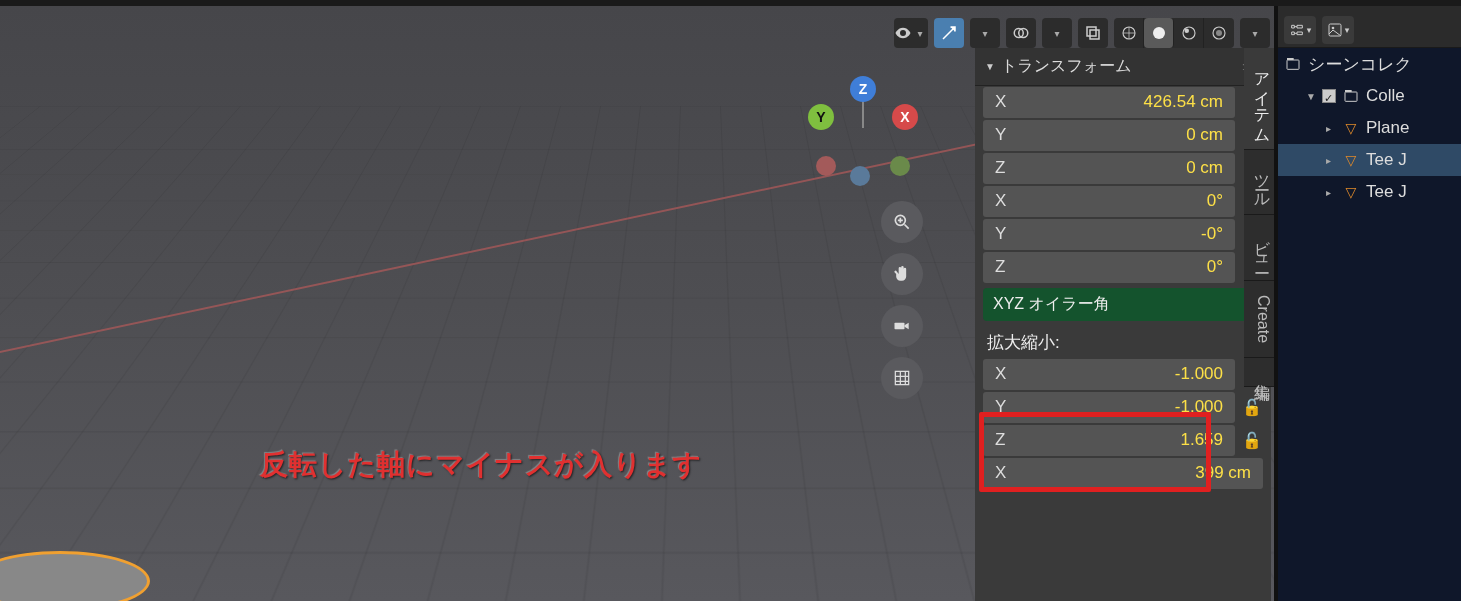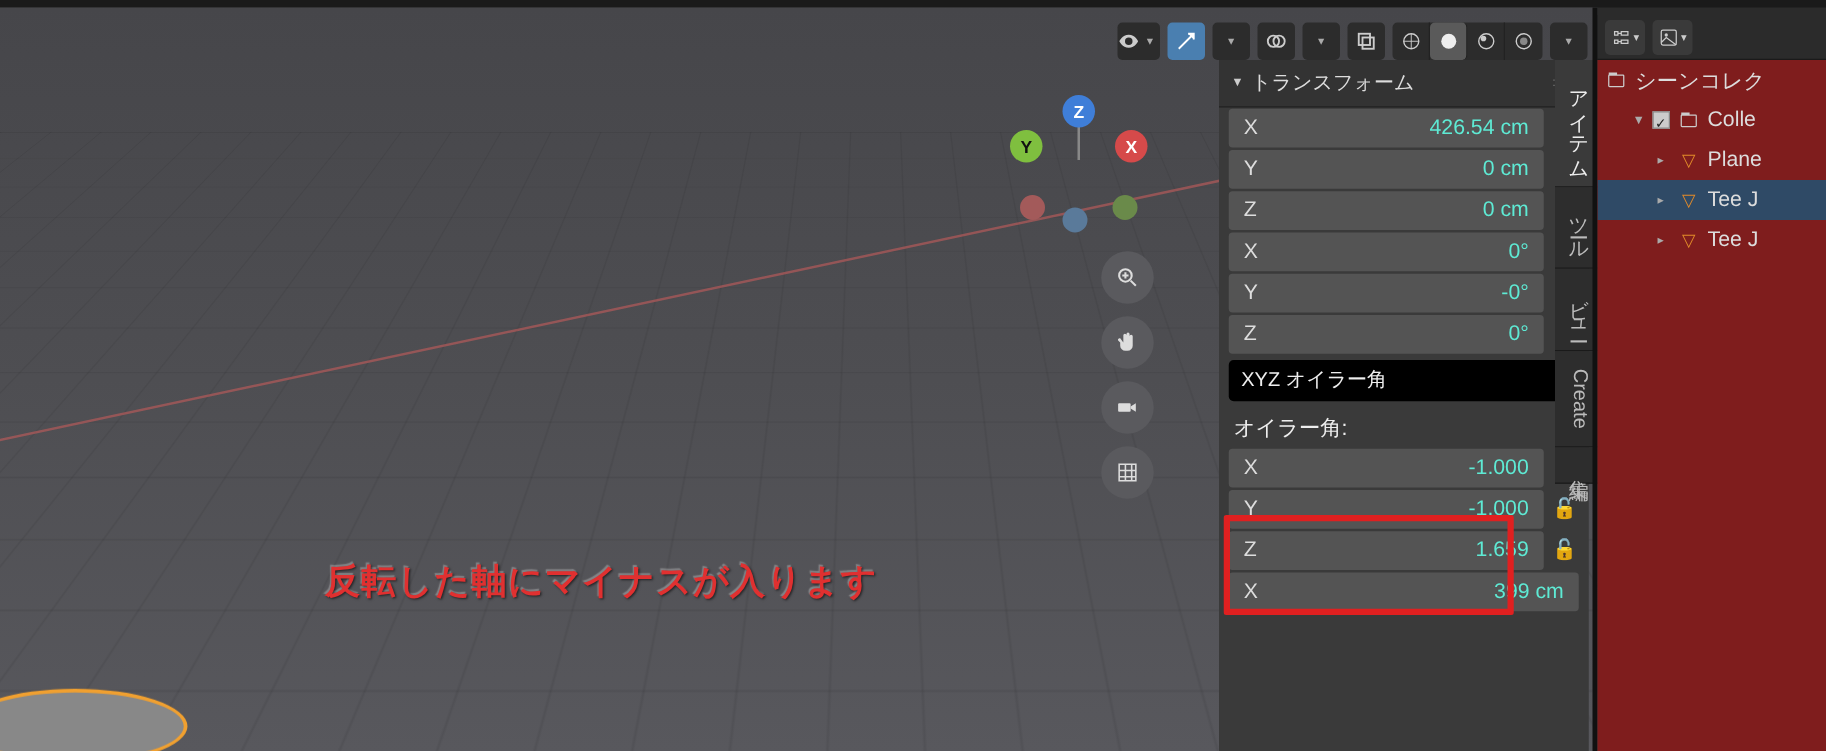--- a/index.html
+++ b/index.html
@@ -89,24 +89,24 @@
   }
   .npanel .header .tri { font-size:10px; color:#ccc; }
   .npanel .header .grip { margin-left:auto; letter-spacing:2px; color:#777; font-size:10px; }
   .npanel .section-label { padding:6px 12px 4px; color:#eee; font-size:17px;}
   .prop-row { display:flex; align-items:center; height:32px; margin:0 8px 1px; gap:6px;}
   .prop-field {
     flex:1; background:#545454; border-radius:3px; display:flex; align-items:center; padding:0 12px;
     color:#eee; font-size:17px; height:31px;
   }
   .prop-field .ax { width:20px; color:#ddd;}
-  .prop-field .val { margin-left:auto; color:#5eead4;}
+  .prop-field .val { margin-left:auto; color:#fde047;}
   .lock { width:22px; color:#888; text-align:center; font-size:16px; cursor:pointer;}
   .euler {
-    margin:4px 8px; width:calc(100% - 16px); background:#000000; border-radius:4px;
+    margin:4px 8px; width:calc(100% - 16px); background:#14532d; border-radius:4px;
     display:flex; padding:6px 10px; font-size:16px; color:#eee;
   }
   .euler .dd { margin-left:auto; font-size:10px; color:#aaa;}
   .highlight-box {
     position:absolute; border:5px solid #e02020; pointer-events:none; border-radius:2px;
   }
 
   
   .side-tabs {
     position:absolute; right:183px; top:48px; width:34px;
@@ -121,21 +121,21 @@
 
   
   .outliner-hdr {
     position:absolute; right:0; top:12px; width:183px; height:36px;
     background:#2b2b2b; display:flex; align-items:center; padding:0 6px; gap:6px;
     border-bottom:1px solid #1a1a1a;
   }
   .outliner-hdr .btn { height:28px; min-width:32px; background:#3a3a3a; border-radius:4px; display:flex; align-items:center; justify-content:center; color:#ccc; font-size:12px;}
   .outliner {
     position:absolute; right:0; top:48px; width:183px; height:553px;
-    background:#7f1d1d; color:#ddd; font-size:17px; overflow:hidden;
+    background:#0f172a; color:#ddd; font-size:17px; overflow:hidden;
   }
   .tree-row { display:flex; align-items:center; height:32px; padding-left:6px; gap:6px;}
   .tree-row.indent1 { padding-left:28px; }
   .tree-row.indent2 { padding-left:48px; }
   .tree-row.selected { background:#2f4a66; }
   .tree-icon { width:18px; height:18px; display:inline-flex; align-items:center; justify-content:center;}
   .mesh-icon { color:#e08a2a; font-size:14px;}
   .coll-icon { color:#ccc; }
   .disc { font-size:10px; color:#aaa; width:10px;}
   .chk { width:14px; height:14px; border:1px solid #888; background:#ccc; display:inline-block;}
@@ -300,21 +300,21 @@
         <span class="ax">Z</span>
         <span class="val">0°</span>
       </div>
     <span class="lock">🔓</span>
   </div>
   <div class="euler">
     <span>XYZ オイラー角</span>
     <span class="dd">⌄</span>
   </div>
 
-  <div class="section-label">オイラー角:</div>
+  <div class="section-label">拡大縮小:</div>
   <div class="prop-row">
     <div class="prop-field">
         <span class="ax">X</span>
         <span class="val">-1.000</span>
       </div>
     <span class="lock">🔓</span>
   </div>
   <div class="prop-row">
     <div class="prop-field">
         <span class="ax">Y</span>

